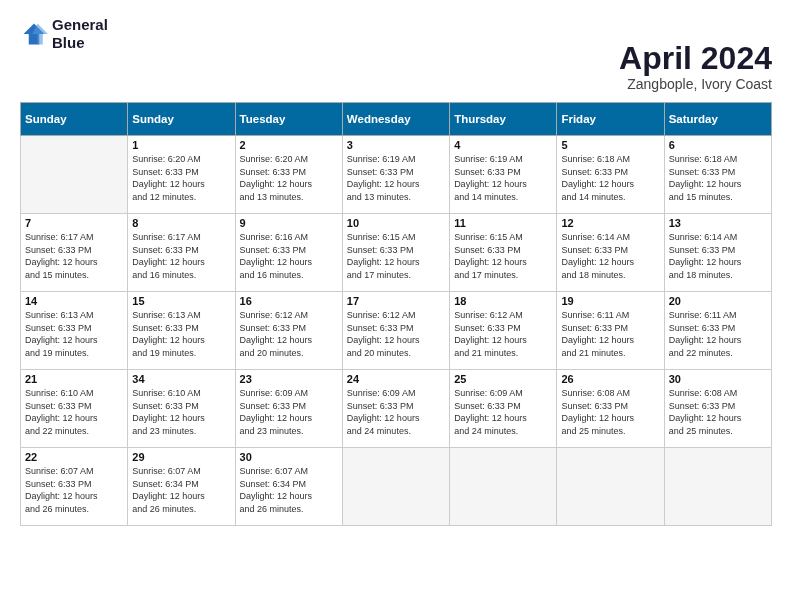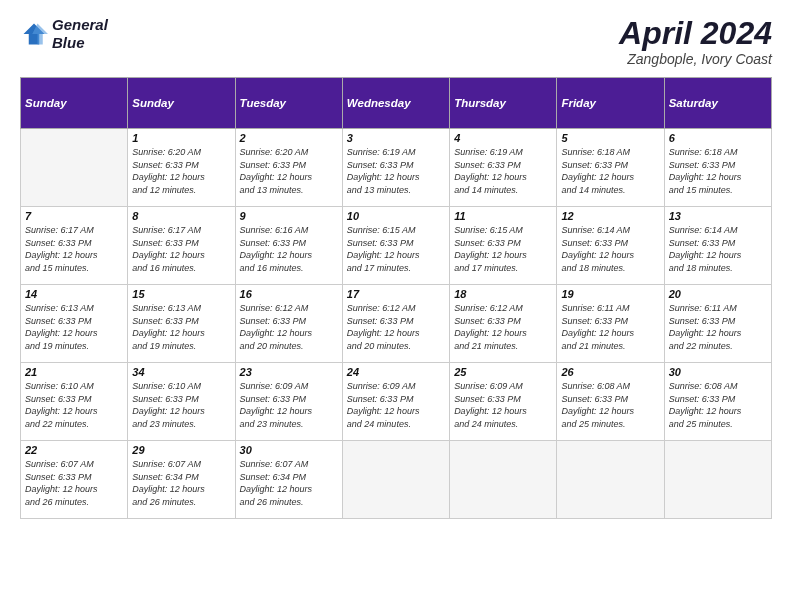--- a/index.html
+++ b/index.html
@@ -8,21 +8,20 @@
       background: #fff;
       width: 792px;
       height: 612px;
       overflow: hidden;
     }
     .page {
       width: 792px;
       height: 522px;
       padding: 16px 20px;
       background: #fff;
-      font-style: italic;
     }
     .header {
       display: flex;
       justify-content: space-between;
       align-items: flex-start;
       margin-bottom: 10px;
     }
     .logo {
       display: flex;
       align-items: center;
@@ -42,36 +41,37 @@
       height: 28px;
     }
     .title-block {
       text-align: right;
     }
     .month-title {
       font-size: 32px;
       font-weight: bold;
       color: #1a1a2e;
       line-height: 1.1;
+      margin-top: 25px;
     }
     .location {
       font-size: 14px;
       color: #444;
     }
     table {
       width: 100%;
       border-collapse: collapse;
       table-layout: fixed;
     }
     th {
-      background: #4c1d95;
+      background: #0369a1;
       color: #fff;
       font-size: 11.5px;
       font-weight: bold;
-      padding: 19px 4px;
+      padding: 10px 4px;
       text-align: left;
       border: 1px solid #aaa;
     }
     td {
       vertical-align: top;
       border: 1px solid #ccc;
       padding: 3px 4px;
       font-size: 9.5px;
       color: #222;
       height: 78px;

